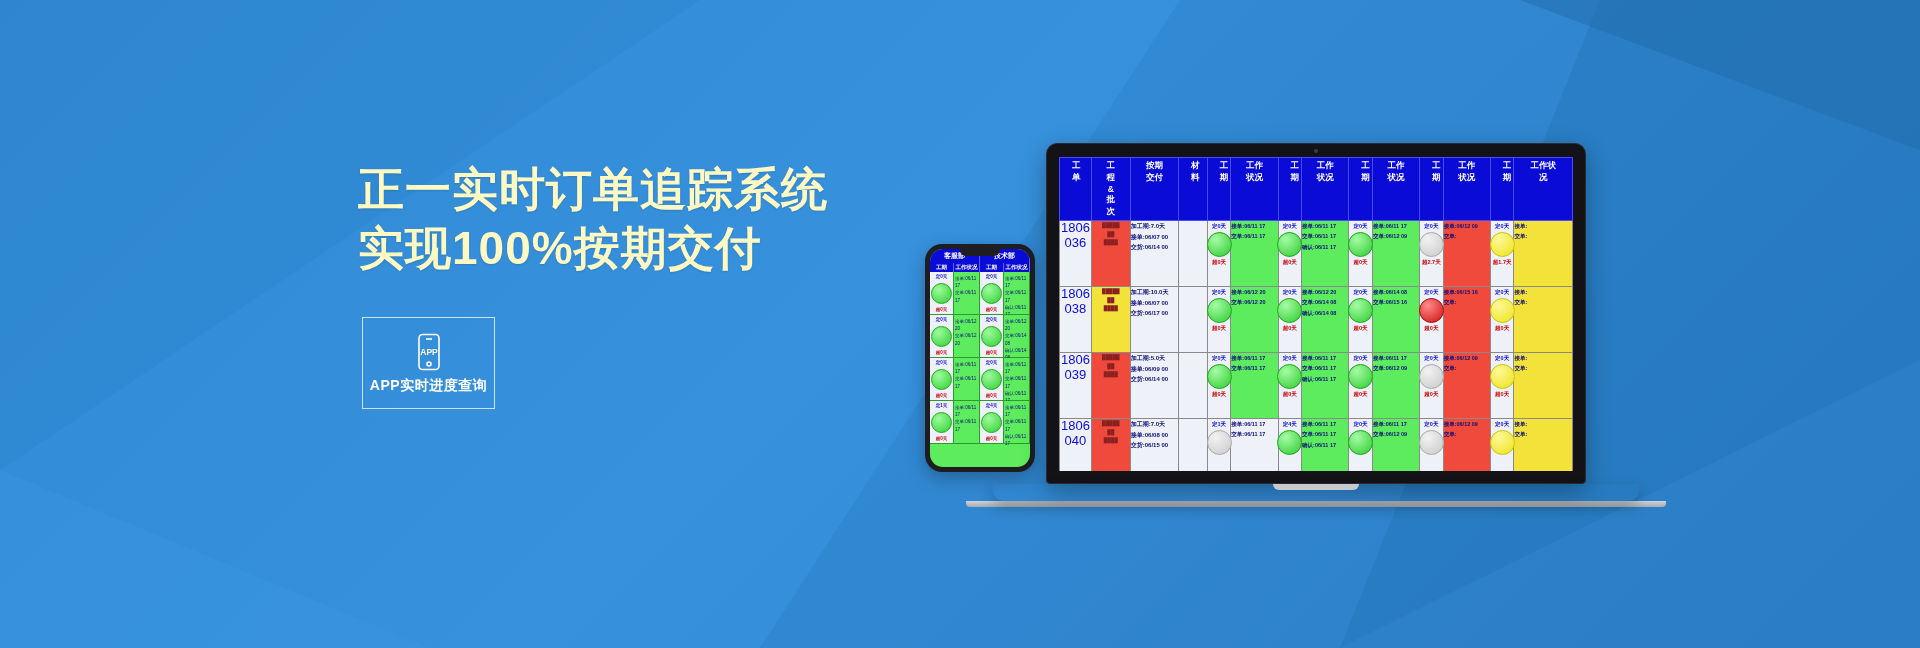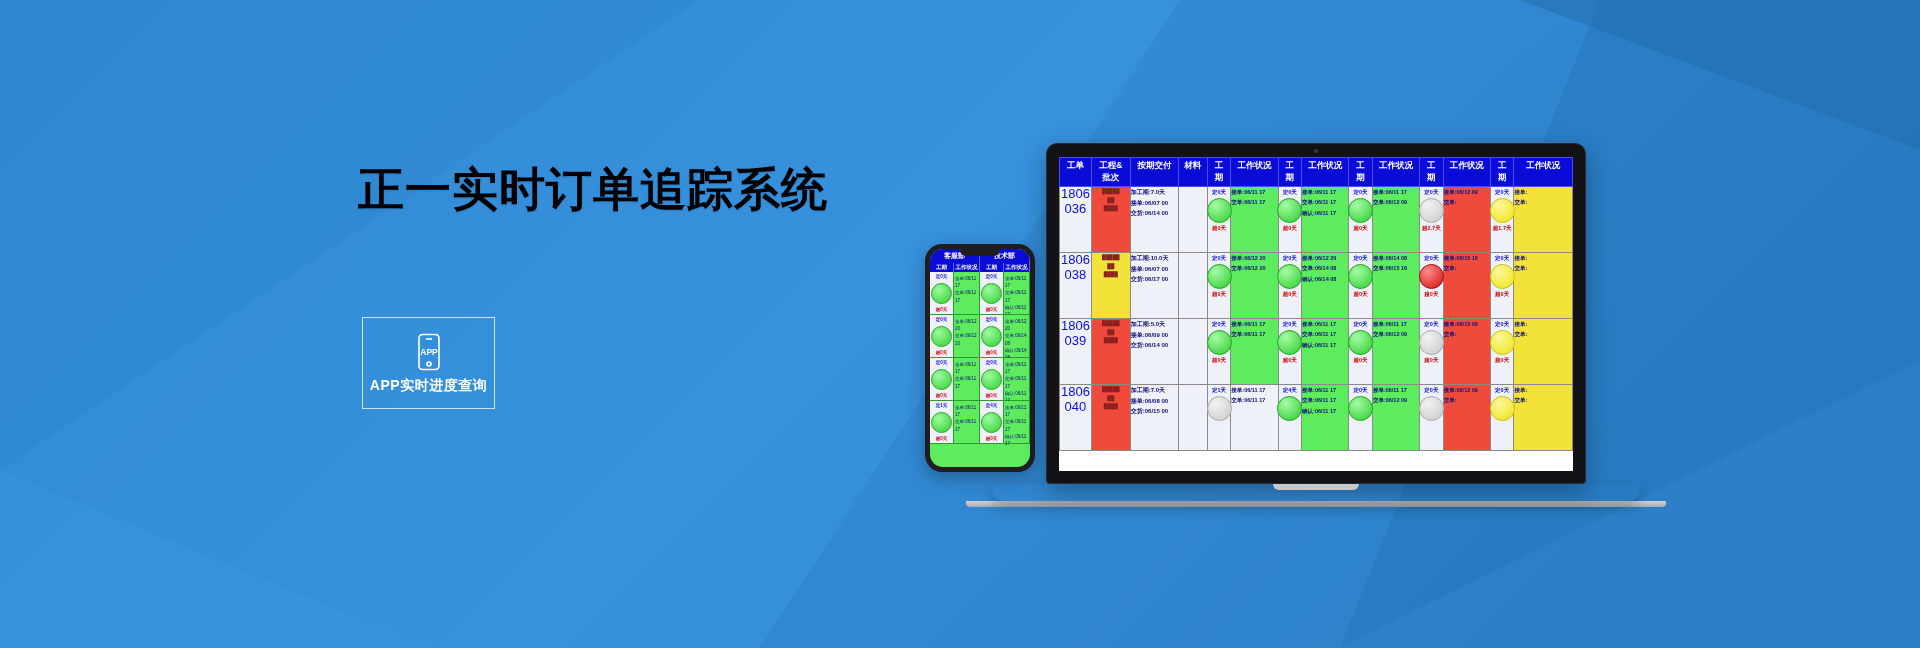--- a/index.html
+++ b/index.html
@@ -9,21 +9,21 @@
     background:#2f86d0;position:relative;
   }
 
   
   #bg{position:absolute;inset:0;overflow:hidden;background:linear-gradient(135deg,#2e84ce 0%,#3792dd 45%,#2a7cc4 100%);}
   #bg svg{position:absolute;inset:0;width:1920px;height:648px;display:block;}
 
   
   #copy{position:absolute;left:358px;top:160px;width:520px;}
   .headline{
-    color:#000000;font-weight:bold;font-size:46px;line-height:1.28;
+    color:#fef9c3;font-weight:bold;font-size:46px;line-height:1.28;
     letter-spacing:1px;white-space:nowrap;
     text-shadow:0 1px 2px rgba(0,0,0,.12);
   }
 
   
   #features{position:absolute;left:363px;top:317px;display:flex;}
   .feature{
     width:133px;height:92px;border:1px solid rgba(255,255,255,.75);
     display:flex;flex-direction:column;align-items:center;justify-content:center;
     box-sizing:border-box;margin-left:-1px;
@@ -87,21 +87,21 @@
   .foot{
     width:700px;height:6px;margin-left:-80px;
     background:linear-gradient(180deg,#cfd2d6,#a9adb3);border-radius:0 0 4px 4px;
   }
 
   
   .erp{width:100%;border-collapse:collapse;table-layout:fixed;}
   .erp td,.erp th{border:1px solid #8a8a8a;padding:0;vertical-align:top;}
   .dept-hdr td{background:#0b0bd8;color:#fff;font-weight:bold;font-size:12px;text-align:center;padding:3px 0;border-color:#4a4aff;}
   .meta{background:#0b0bd8;color:#fff;font-size:7.5px;font-weight:bold;text-align:left;padding:2px 3px;line-height:1.35;}
-  .sub-hdr td{background:#0b0bd8;color:#fff;font-weight:bold;font-size:8.5px;text-align:center;padding:2px 4px;border-color:#4a4aff;}
+  .sub-hdr td{background:#0b0bd8;color:#fff;font-weight:bold;font-size:8.5px;text-align:center;padding:2px 12px;border-color:#4a4aff;}
   .cell-wo{background:#eef1f8;color:#0b0bd8;font-weight:normal;font-size:13px;text-align:center;line-height:1.15;vertical-align:middle;}
   .cell-proj{font-size:5px;color:#8a2020;text-align:center;line-height:1.7;padding-top:6px;filter:blur(.6px);}
   .cell-cycle{background:#eef1f8;color:#10107a;font-size:6px;font-weight:bold;padding:5px 3px;line-height:1.75;}
   .cell-mat{background:#eef1f8;}
   .gq{background:#eef1f8;}
   .gqwrap{display:flex;flex-direction:column;align-items:center;justify-content:space-between;height:100%;padding:2px 0;box-sizing:border-box;}
   .dot{width:23px;height:23px;border-radius:50%;margin:2px 0;}
   .dot.green{background:radial-gradient(circle at 34% 28%,#a5fca5,#2ecb2e);border:1px solid #1da81d;}
   .dot.grey{background:radial-gradient(circle at 34% 28%,#f2f2f2,#c9c9c9);border:1px solid #a9a9a9;}
   .dot.red{background:radial-gradient(circle at 34% 28%,#ff8a8a,#d01010);border:1px solid #a80f0f;}
@@ -124,20 +124,21 @@
     <polygon points="1180,0 1600,0 1340,648 760,648" fill="#2c80c8" opacity=".40"></polygon>
     <polygon points="1600,0 1920,0 1920,360 1340,648" fill="#2374b8" opacity=".55"></polygon>
     <polygon points="1920,360 1920,648 1340,648" fill="#2b7ec4" opacity=".50"></polygon>
     <polygon points="1520,0 1920,0 1920,150" fill="#1f6cab" opacity=".50"></polygon>
     <polygon points="0,470 430,648 0,648" fill="#3b95e0" opacity=".40"></polygon>
   </svg>
 </div>
 
 <div id="copy">
   <div class="headline">正一实时订单追踪系统</div>
+  <div class="headline">实现100%按期交付</div>
 </div>
 
 <div id="features">
 
 
   <div class="feature">
     <div class="ficon">
       <svg width="26" height="38" viewBox="0 0 26 38" fill="none" stroke="#fff" stroke-width="1.6">
         <rect x="3" y="1.5" width="20" height="35" rx="3.5"></rect>
         <line x1="10" y1="6" x2="16" y2="6"></line>

